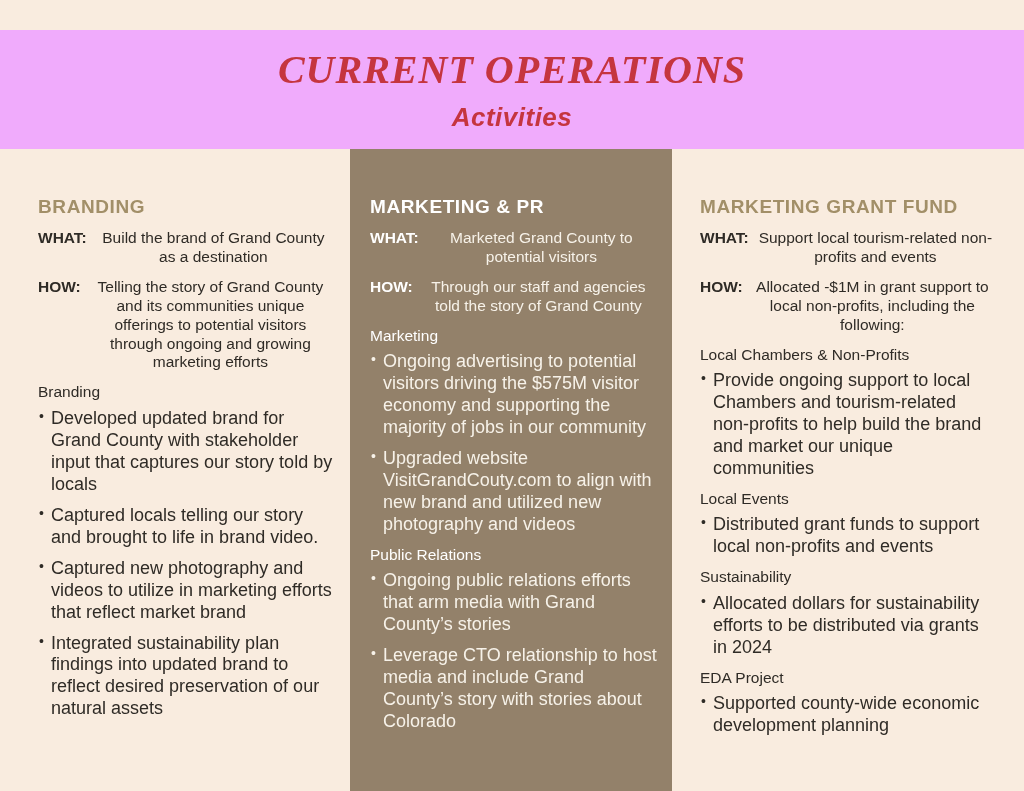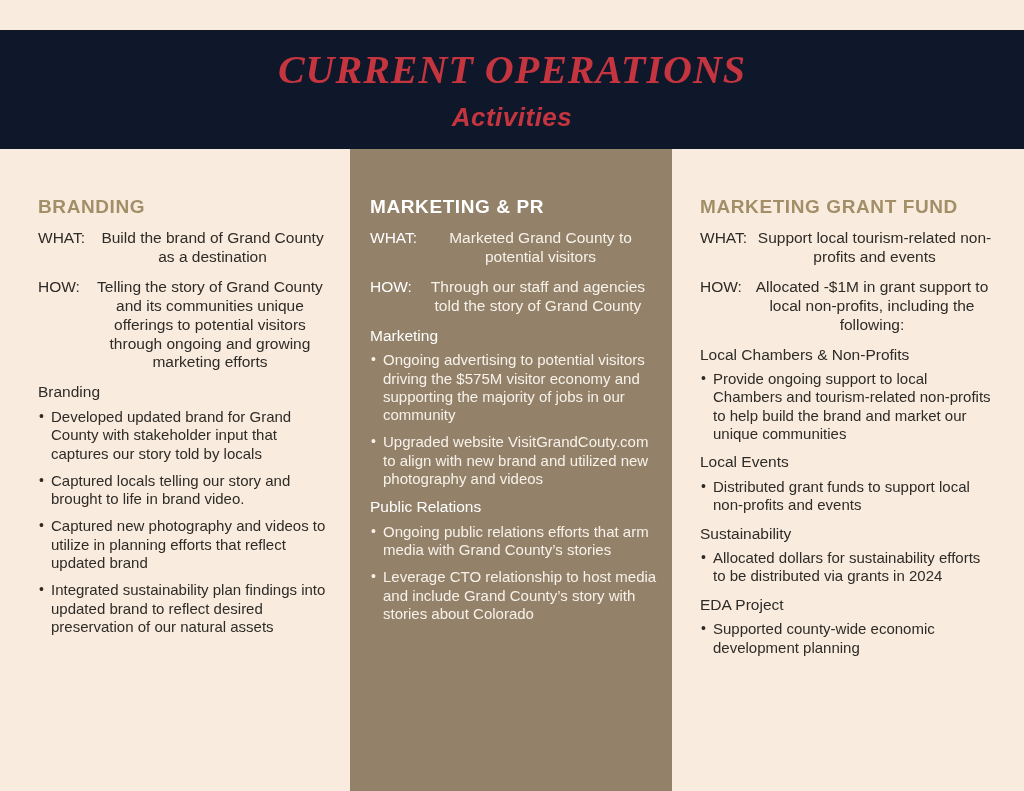--- a/index.html
+++ b/index.html
@@ -7,21 +7,21 @@
     width:1024px;height:791px;
     background:#f9ecdf;
     font-family:"Liberation Sans", sans-serif;
     -webkit-font-smoothing:antialiased;
   }
   .page{position:relative;width:1024px;height:791px;overflow:hidden;}
 
   
   .title-band{
     position:absolute;left:0;top:30px;width:1024px;height:119px;
-    background:#0f172a;text-align:center;
+    background:#f0abfc;text-align:center;
   }
   .page-title{
     margin:0;padding-top:16px;
     font-family:"Liberation Serif", serif;
     font-style:italic;font-weight:600;
     font-size:40px;letter-spacing:1px;
     color:#c5353f;
   }
   .page-subtitle{
     margin:0;padding-top:9px;
@@ -47,34 +47,34 @@
     margin:0 0 11px 0;
     font-size:19px;font-weight:700;letter-spacing:0.6px;
     color:#a28f68;
   }
   .col2 .col-header{color:#ffffff;}
 
   .body-text{font-size:15.5px;line-height:1.22;color:#2f2b26;}
   .col2 .body-text{color:#f7f2e9;}
 
   .wh-row{display:flex;margin-bottom:11px;}
-  .wh-label{font-weight:400;white-space:nowrap;margin-right:6px;}
+  .wh-label{font-weight:700;white-space:nowrap;margin-right:6px;}
   .col2 .wh-label{color:#ffffff;}
   .wh-text{flex:1;text-align:center;}
 
   .section-heading{
     margin:10px 0 6px 0;
     font-size:15.5px;font-weight:400;color:#2f2b26;line-height:1.2;
   }
   .col2 .section-heading{color:#ffffff;}
 
   ul.bullets{list-style:none;margin:0;padding:0;}
   ul.bullets li{
     position:relative;padding-left:13px;margin-bottom:9px;
-    font-size:15px;line-height:1.22;color:#2f2b26;
+    font-size:18px;line-height:1.22;color:#2f2b26;
   }
   .col2 ul.bullets li{color:#f7f2e9;}
   ul.bullets li::before{
     content:"\2022";position:absolute;left:1px;top:0;
     font-size:14px;
   }
 </style>
 </head>
 <body>
 
@@ -94,21 +94,21 @@
       <span class="wh-text">Build the brand of Grand County as a destination</span>
     </div>
     <div class="wh-row body-text">
       <span class="wh-label">HOW:</span>
       <span class="wh-text">Telling the story of Grand County and its communities unique offerings to potential visitors through ongoing and growing marketing efforts</span>
     </div>
     <h4 class="section-heading">Branding</h4>
     <ul class="bullets">
       <li>Developed updated brand for Grand County with stakeholder input that captures our story told by locals</li>
       <li>Captured locals telling our story and brought to life in brand video.</li>
-      <li>Captured new photography and videos to utilize in planning efforts that reflect updated brand</li>
+      <li>Captured new photography and videos to utilize in marketing efforts that reflect market brand</li>
       <li>Integrated sustainability plan findings into updated brand to reflect desired preservation of our natural assets</li>
     </ul>
   </section>
 
   <section class="col col2">
     <h3 class="col-header">MARKETING &amp; PR</h3>
     <div class="wh-row body-text">
       <span class="wh-label">WHAT:</span>
       <span class="wh-text">Marketed Grand County to potential visitors</span>
     </div>

